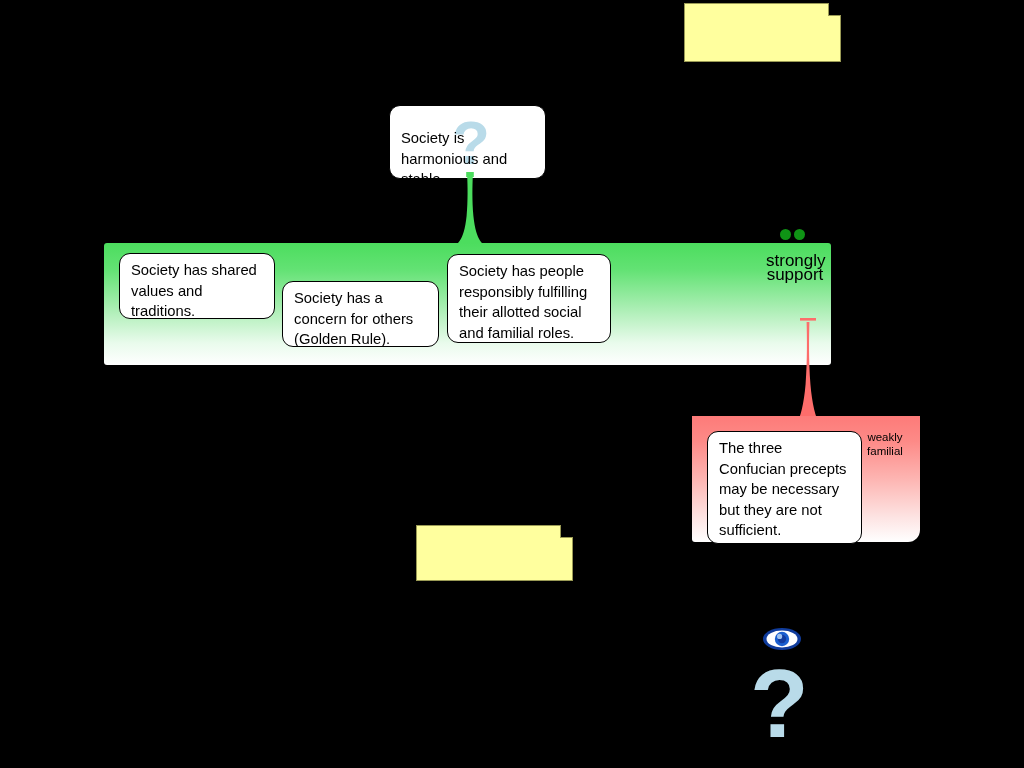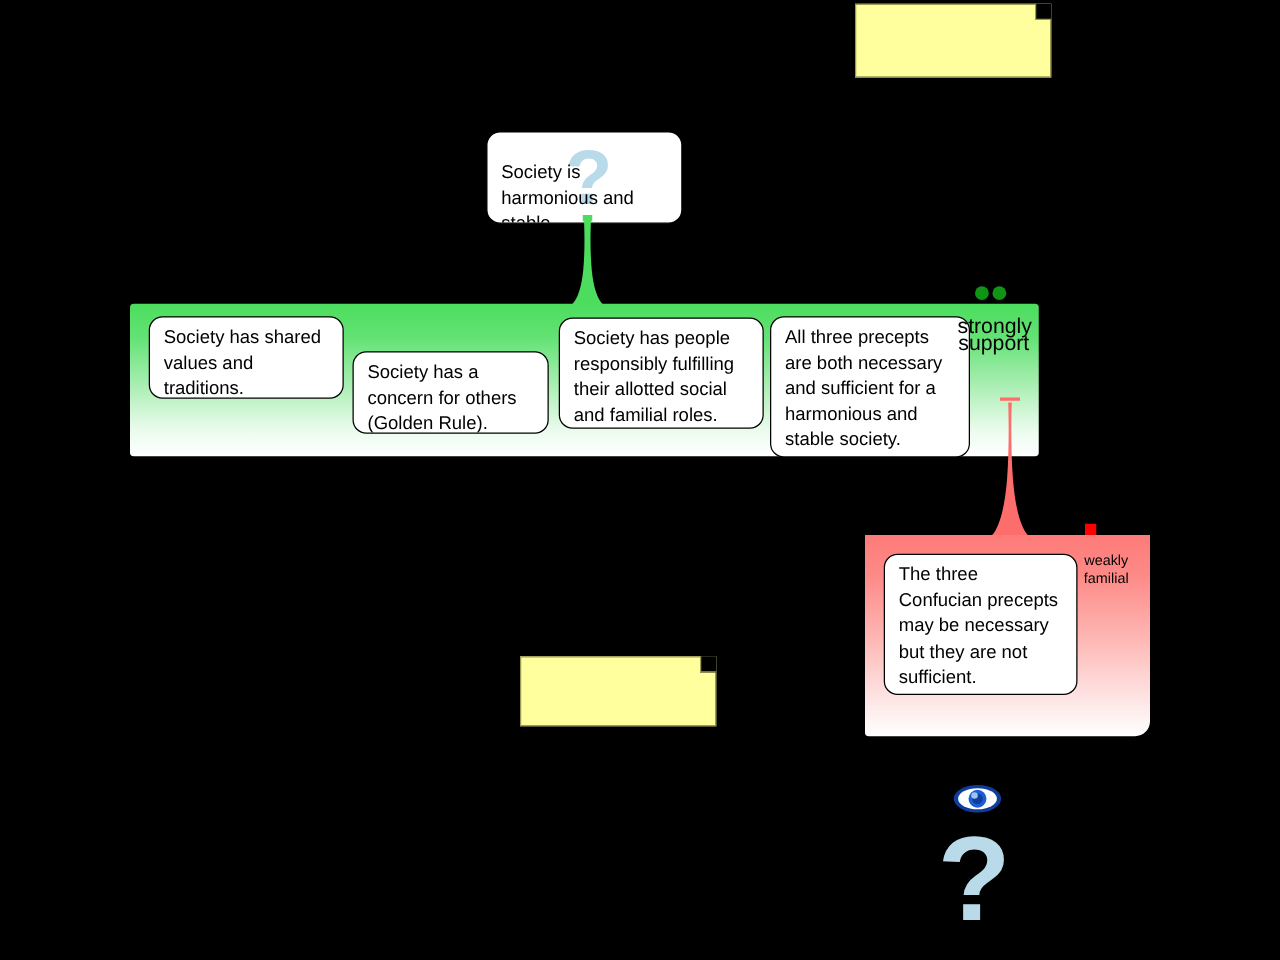--- a/index.html
+++ b/index.html
@@ -95,23 +95,23 @@
     width: 11px;
     height: 11px;
     border-radius: 50%;
     background: #0f9415;
   }
 
   
   #oppose-group {
     position: absolute;
     left: 692px;
-    top: 428px;
+    top: 416px;
     width: 228px;
-    height: 161px;
+    height: 126px;
     border-radius: 0 0 12px 3px;
     background: linear-gradient(to bottom, #fd7b79 0%, #fd8a87 20%, #fdb5b2 50%, #fde3e2 80%, #ffffff 100%);
     box-sizing: border-box;
   }
   #oppose-group .group-label {
     position: absolute;
     right: 4px;
     top: 14px;
     width: 62px;
     text-align: center;
@@ -226,23 +226,20 @@
     </div>
 
     <div class="claim-box" style="left:178px; top:11px; width:157px; height:66px;margin-top:27px;">
       <span>Society has a concern for others (Golden Rule).</span>
     </div>
 
     <div class="claim-box" style="left:343px; top:11px; width:164px; height:89px;">
       <span>Society has people responsibly fulfilling their allotted social and familial roles.</span>
     </div>
 
-    <div class="claim-box" style="left:512px; top:10px; width:160px; height:113px;">
-      <span>All three precepts are both necessary and sufficient for a harmonious and stable society.</span>
-    </div>
 
     <div class="group-label">
       <div>strongly</div>
       <div>support</div>
     </div>
   </div>
 
   <svg id="red-arrow" viewBox="0 0 44 118" preserveAspectRatio="none">
     <path d="M0,118 C6,118 16,112 19.6,70 C21.4,46 21,22 20.6,8 L23.4,8 C23,22 22.6,46 24.4,70 C28,112 38,118 44,118 Z" fill="#fd6d6b"></path>
     <rect x="14" y="4" width="16" height="2.6" fill="#fd6d6b"></rect>

